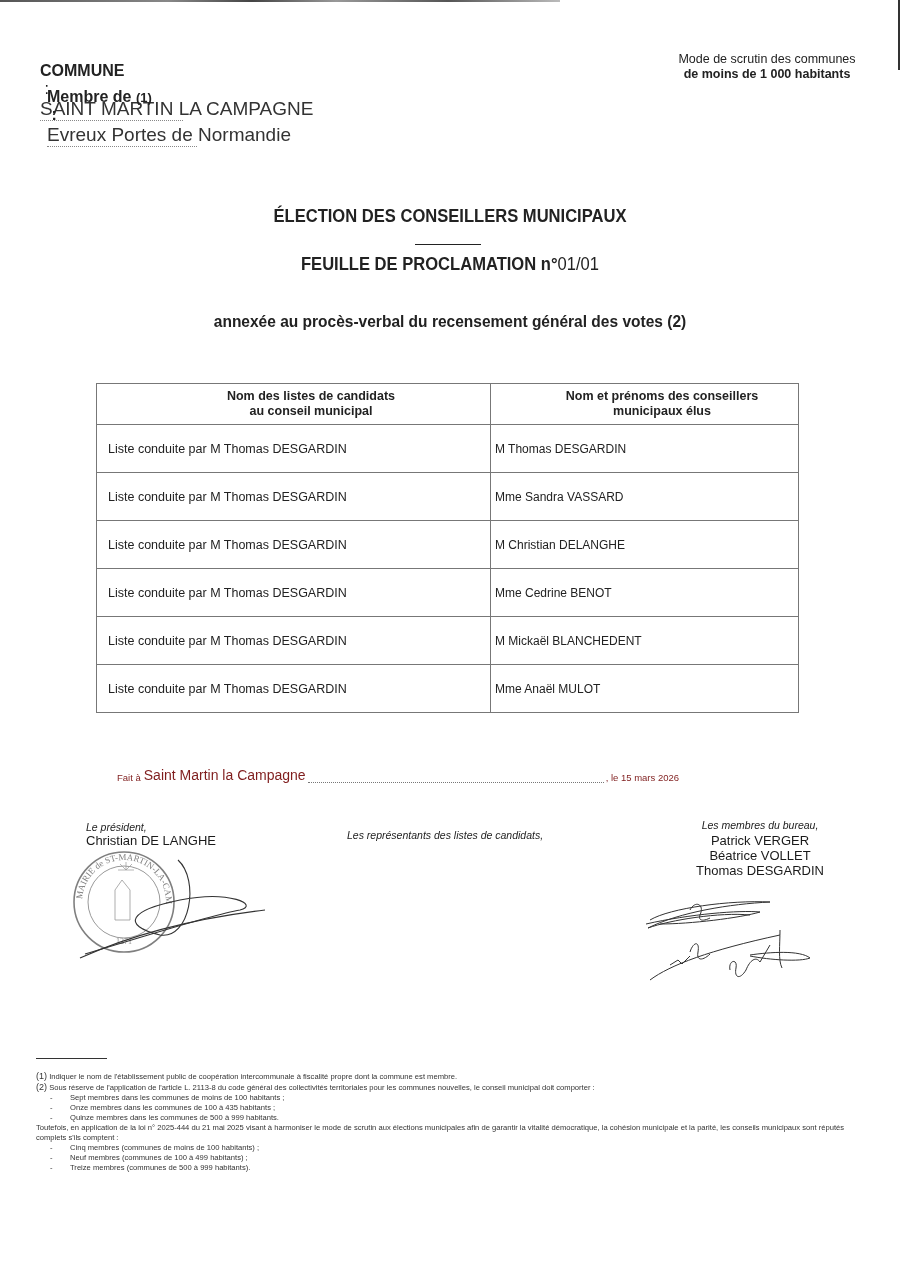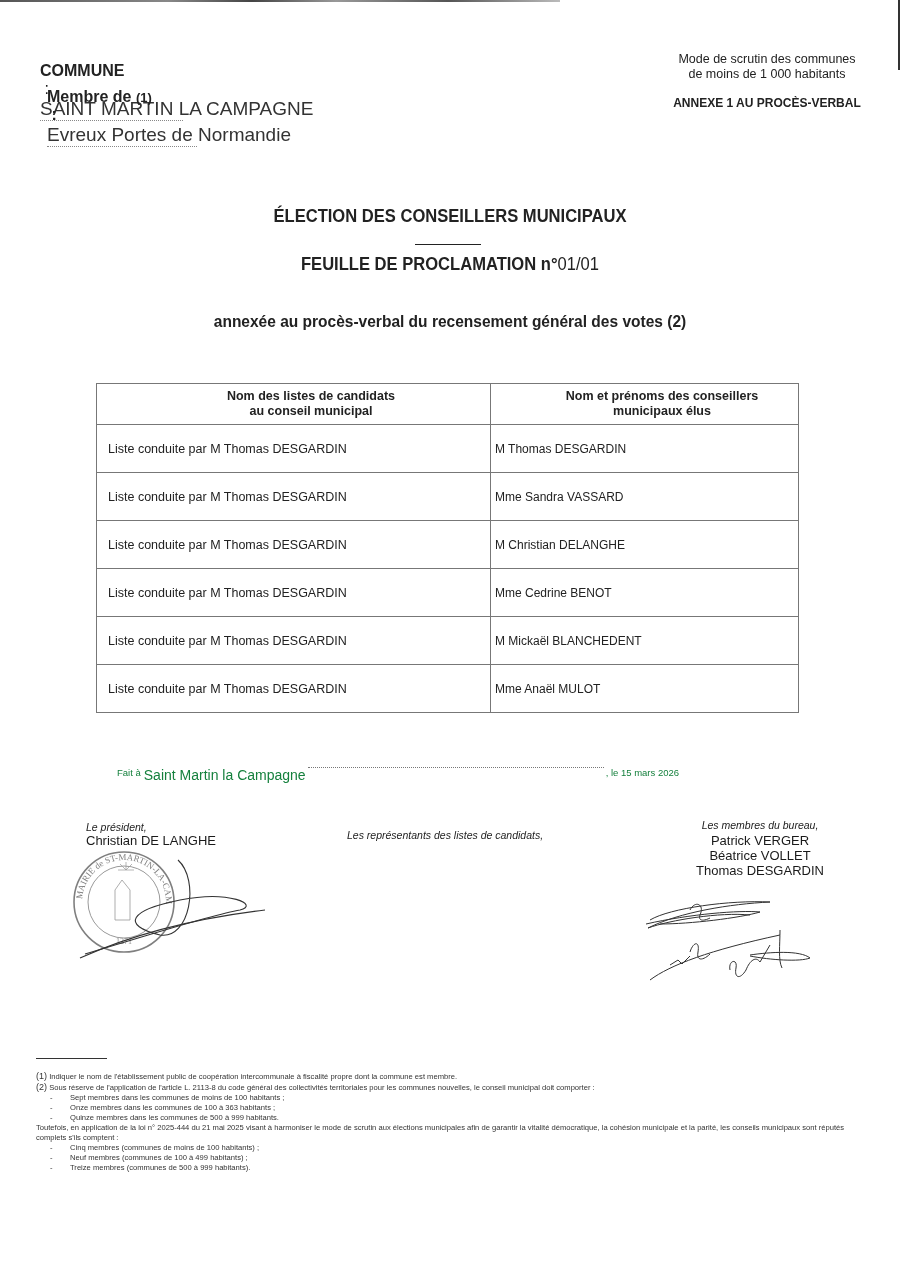--- a/index.html
+++ b/index.html
@@ -8,38 +8,38 @@
     .scan-right { position: absolute; right: 0; top: 0; width: 2px; height: 70px; background: #333; }
 
     .hdr-left { position: absolute; left: 38px; top: 62px; font-size: 16px; }
     .hdr-line { display: flex; align-items: baseline; height: 26px; flex-direction: column; }
     .hdr-line .lbl { font-weight: bold; color: #222; }
     .hdr-line .lbl small { font-size: 13px; font-weight: bold; }
     .hdr-line .val { font-size: 19px; color: #333; margin-left: 4px; }
     .hdr-line .dots { display: inline-block; border-bottom: 1px dotted #888; height: 1px; margin-left: 2px; }
 
     .hdr-right { position: absolute; left: 660px; top: 52px; width: 200px; text-align: center; font-size: 12.5px; line-height: 15px; color: #222; margin-left: 7px; }
-    .hdr-right .bold { font-weight: normal; }
+    .hdr-right .bold { font-weight: bold; }
     .hdr-right .annexe { margin-top: 14px; font-weight: bold; font-size: 12px; height: 28px; overflow: hidden; line-height: 14px; }
 
     .title { position: absolute; left: 0; width: 900px; text-align: center; font-weight: bold; color: #222; font-family: "Liberation Sans", sans-serif; }
     .t1 { top: 206px; font-size: 18px; transform: scaleX(0.92); }
     .t-rule { position: absolute; left: 415px; top: 244px; width: 66px; height: 1px; background: #222; }
     .t2 { top: 254px; font-size: 18px; transform: scaleX(0.92); }
     .t2 .num { font-weight: normal; }
     .t3 { top: 312px; font-size: 16.5px; transform: scaleX(0.94); }
 
     table.res { position: absolute; left: 96px; top: 383px; width: 703px; border-collapse: collapse; font-size: 12.5px; color: #222; }
     table.res td, table.res th { border: 1px solid #777; padding-left: 36px; }
     table.res th { height: 38px; font-weight: bold; text-align: center; font-size: 12.5px; line-height: 15px; }
     table.res th.c1 { width: 356px; }
     table.res td { height: 47px; padding: 0 0 0 11px; vertical-align: middle; }
     table.res td.c2 { padding-left: 4px; font-size: 12px; }
 
-    .fait { position: absolute; left: 117px; top: 767px; font-size: 13px; display: flex; align-items: flex-start; color: #15803d; }
+    .fait { position: absolute; left: 117px; top: 767px; font-size: 13px; display: flex; align-items: flex-end; color: #7f1d1d; }
     .fait .small { font-size: 9.5px; }
     .fait .place { font-size: 14px; margin-left: 3px; }
     .fait .dots { display: inline-block; width: 296px; border-bottom: 1px dotted #777; margin: 0 2px; }
     .fait .date { font-size: 9.5px; }
 
     .sig-left { position: absolute; left: 86px; top: 820px; font-size: 13px; line-height: 14px; }
     .ital { font-style: italic; font-size: 10.5px; color: #222; }
     .sig-mid { position: absolute; left: 347px; top: 825px; }
     .sig-right { position: absolute; left: 650px; top: 818px; width: 130px; text-align: center; font-size: 13px; line-height: 15px; margin-left: 45px; }
     .sig-right .ital { display: block; }
@@ -70,21 +70,20 @@
     <span class="lbl"><span>Membre de </span><small>(1)</small></span>
     <span class="lbl" style="white-space:pre"> : </span>
     <span class="val" style="margin-left:9px">Evreux Portes de Normandie</span>
     <span class="dots" style="width:150px"></span>
   </div>
 </div>
 
 <div class="hdr-right">
   <div>Mode de scrutin des communes</div>
   <div class="bold">de moins de 1 000 habitants</div>
-  <div class="annexe">ANNEXE 1 AU PROCÈS-VERBAL</div>
 </div>
 
 <div class="title t1">ÉLECTION DES CONSEILLERS MUNICIPAUX</div>
 <div class="t-rule"></div>
 <div class="title t2">
   <span>FEUILLE DE PROCLAMATION n°</span><span class="num">01/01</span>
 </div>
 <div class="title t3">annexée au procès-verbal du recensement général des votes (2)</div>
 
 <table class="res">
@@ -188,21 +187,21 @@
 <div class="fn-rule"></div>
 <div class="footnotes">
   <div><span class="num">(1)</span> <span>Indiquer le nom de l'établissement public de coopération intercommunale à fiscalité propre dont la commune est membre.</span></div>
   <div><span class="num">(2)</span> <span>Sous réserve de l'application de l'article L. 2113-8 du code général des collectivités territoriales pour les communes nouvelles, le conseil municipal doit comporter :</span></div>
   <div class="dash">
       <span class="d">-</span>
       <span>Sept membres dans les communes de moins de 100 habitants ;</span>
     </div>
   <div class="dash">
       <span class="d">-</span>
-      <span>Onze membres dans les communes de 100 à 363 habitants ;</span>
+      <span>Onze membres dans les communes de 100 à 435 habitants ;</span>
     </div>
   <div class="dash">
       <span class="d">-</span>
       <span>Quinze membres dans les communes de 500 à 999 habitants.</span>
     </div>
   <div>Toutefois, en application de la loi n° 2025-444 du 21 mai 2025 visant à harmoniser le mode de scrutin aux élections municipales afin de garantir la vitalité démocratique, la cohésion municipale et la parité, les conseils municipaux sont réputés complets s'ils comptent :</div>
   <div class="dash">
       <span class="d">-</span>
       <span>Cinq membres (communes de moins de 100 habitants) ;</span>
     </div>

